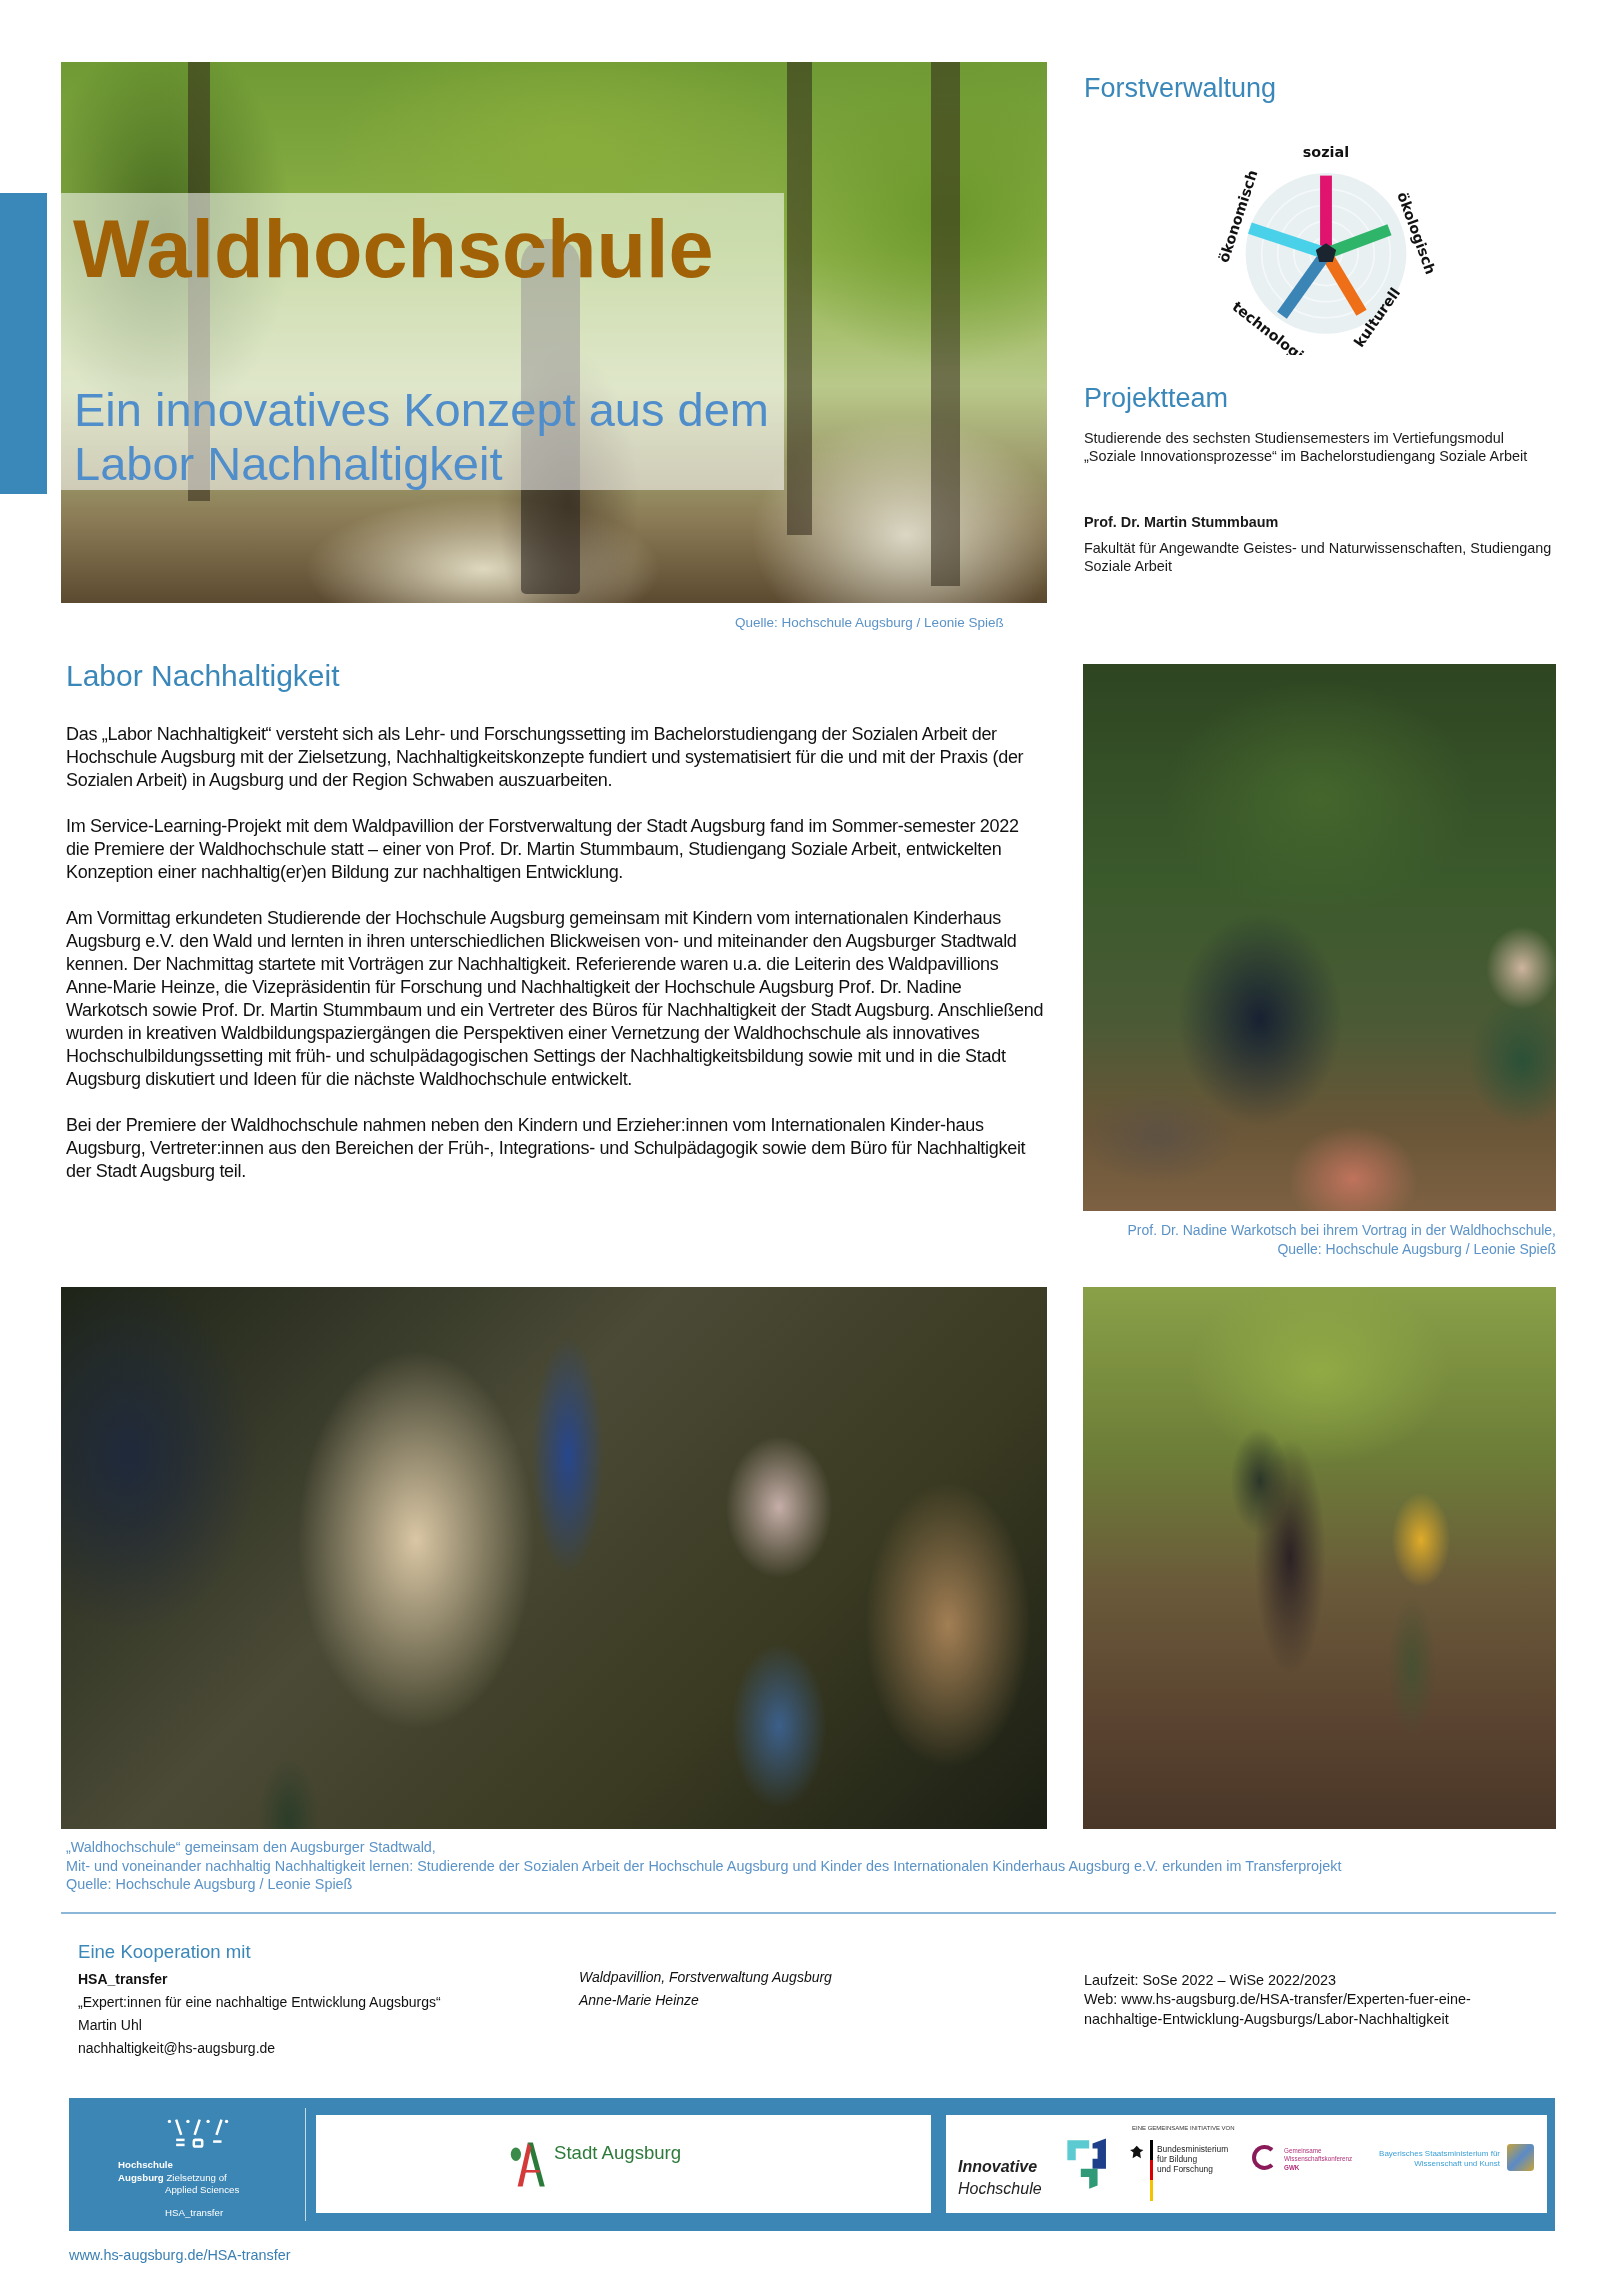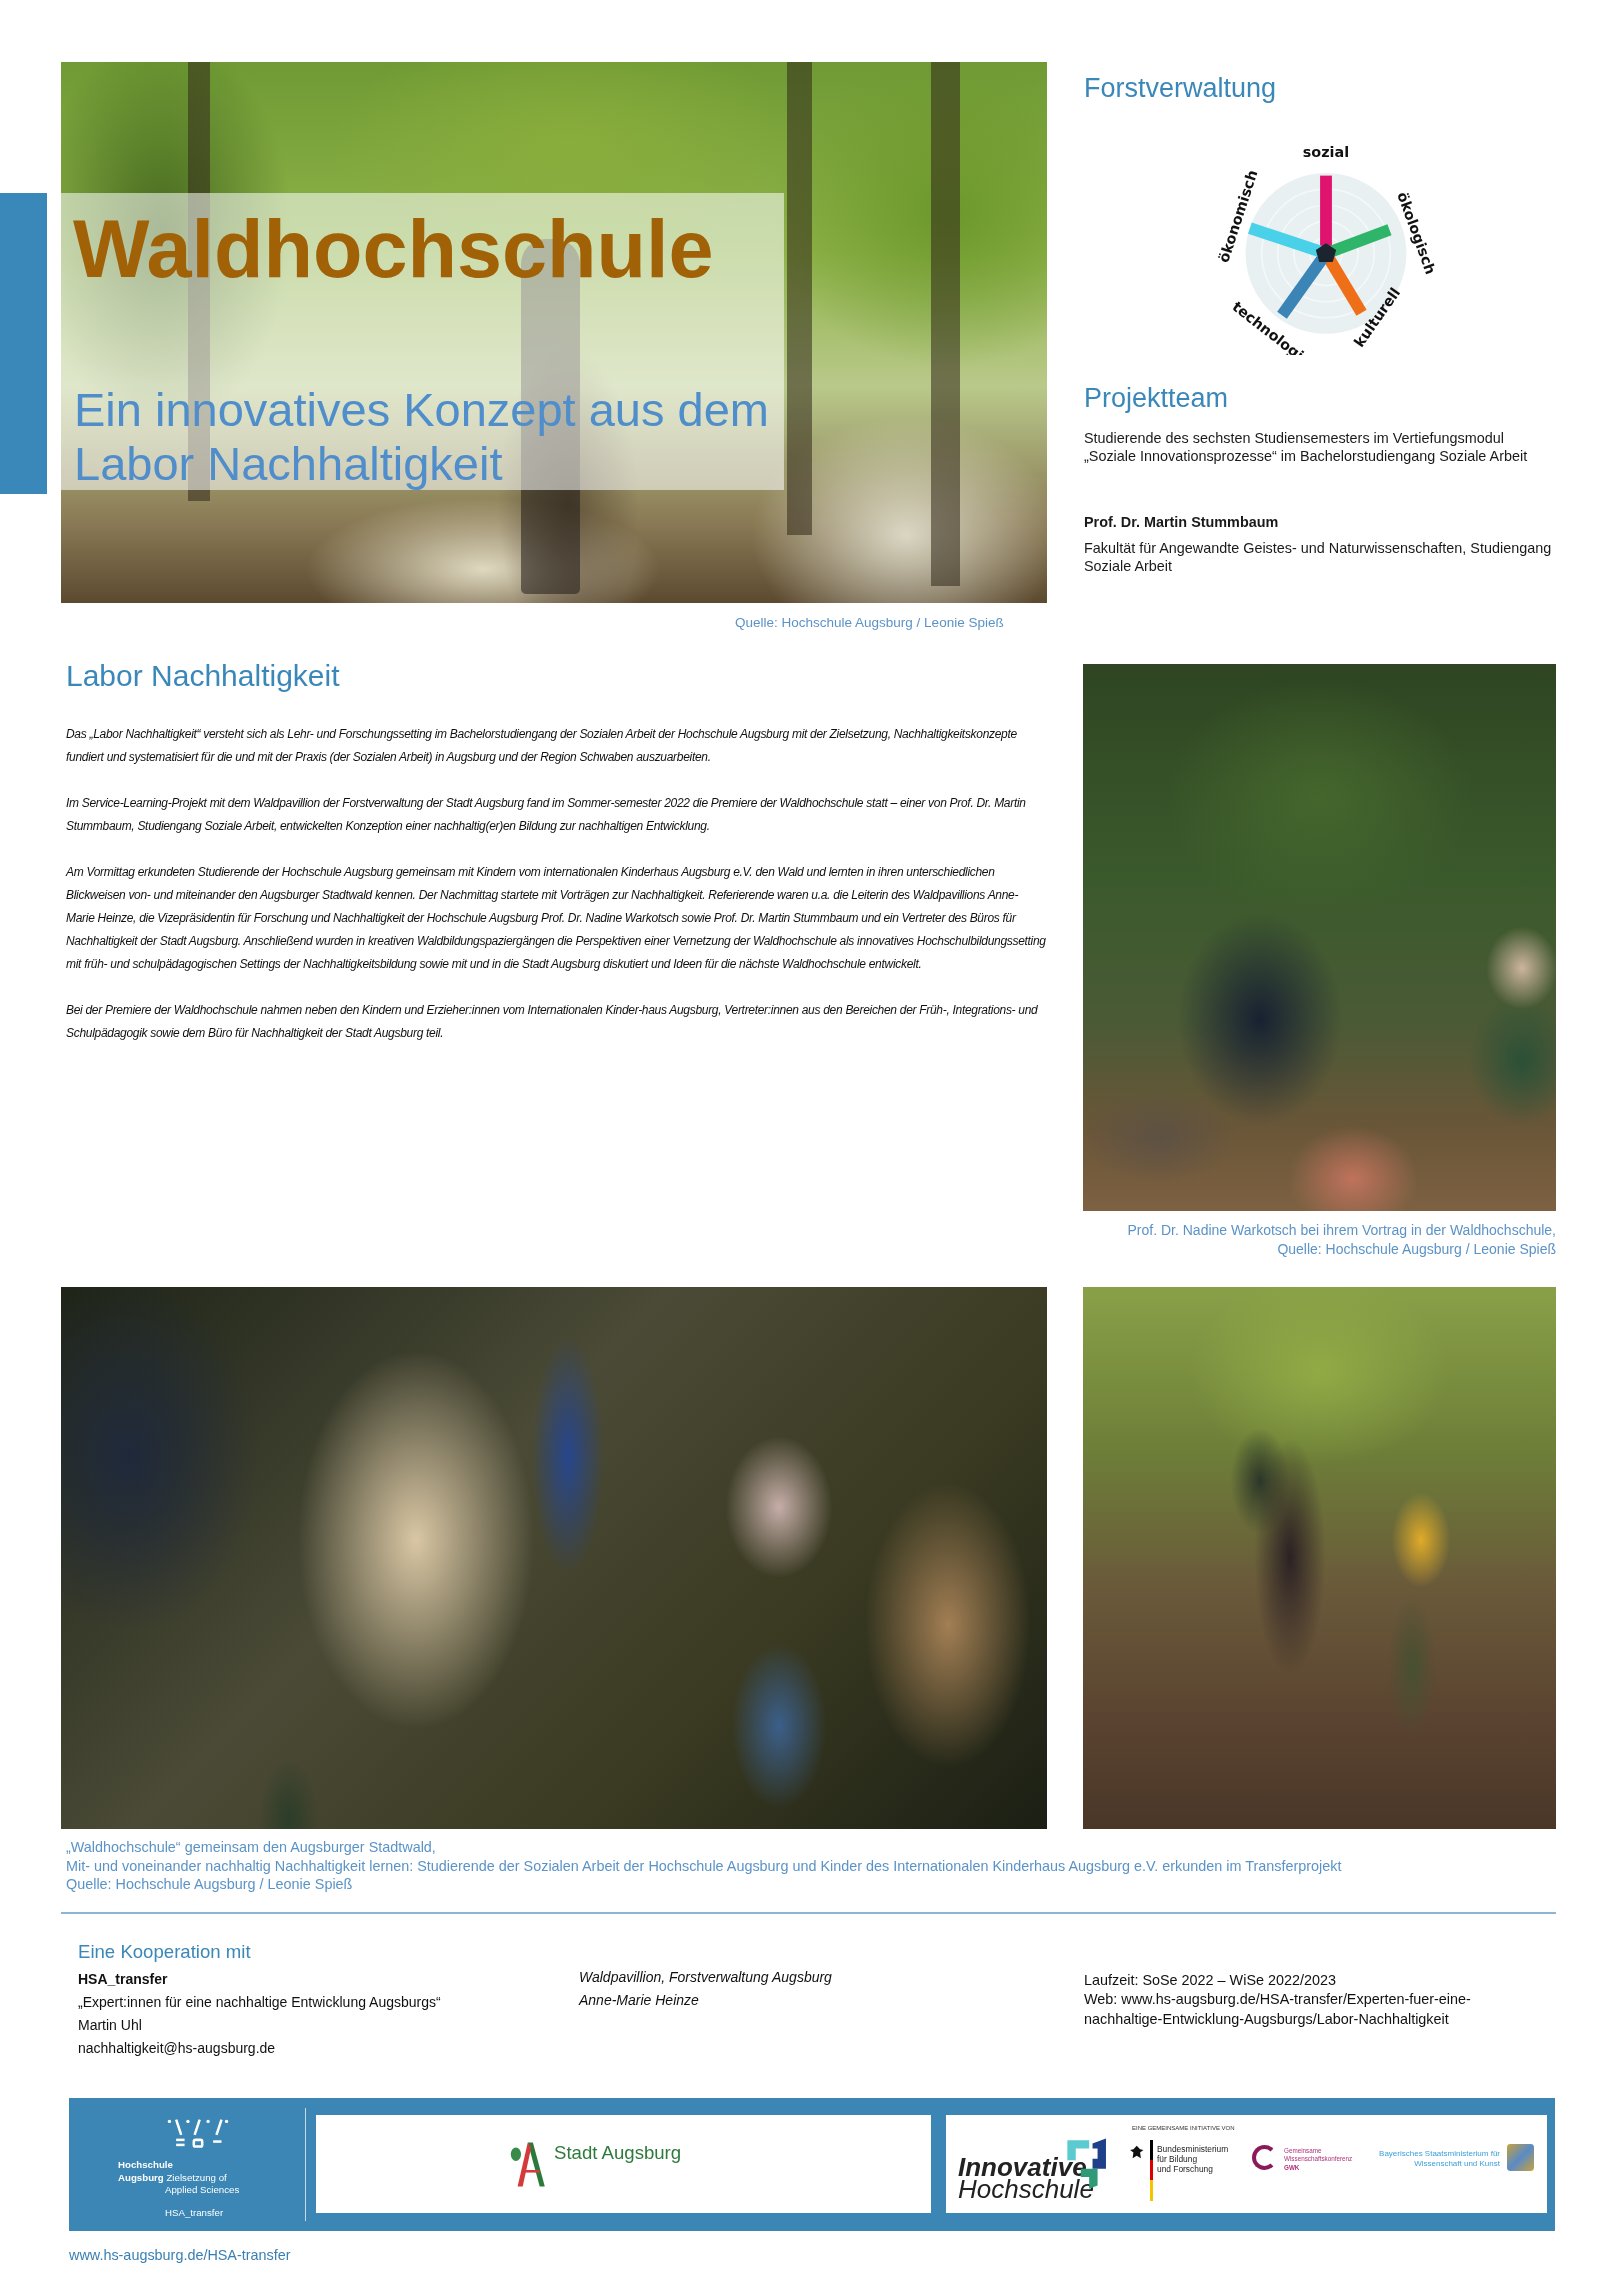--- a/index.html
+++ b/index.html
@@ -33,21 +33,21 @@
 
   
   .section-h { color: #3a87b9; font-size: 27px; }
   .radar-wrap { left: 1216px; top: 135px; width: 220px; height: 220px; }
 
   
   .team-text { font-size: 14.4px; line-height: 18px; color: #1a1a1a; }
   .bold { font-weight: bold; }
 
   
-  .body-text { font-size: 12px; line-height: 23px; color: #111; letter-spacing: -0.3px; font-style: italic; }
+  .body-text { font-size: 18px; line-height: 23px; color: #111; letter-spacing: -0.3px; }
   .body-text p { margin-bottom: 23px; }
 
   
   .photo-talk {
     left: 1083px; top: 664px; width: 473px; height: 547px;
     background:
       radial-gradient(ellipse 51px 59px at 439px 304px, rgba(220,190,170,0.9), transparent 70%),
       radial-gradient(ellipse 76px 93px at 439px 397px, rgba(40,80,55,0.95), transparent 70%),
       radial-gradient(ellipse 118px 152px at 177px 355px, rgba(20,30,50,0.95), transparent 70%),
       radial-gradient(ellipse 93px 76px at 270px 515px, rgba(210,120,100,0.8), transparent 70%),
@@ -212,21 +212,21 @@
         <ellipse cx="8" cy="18" rx="6" ry="8" fill="#3a8a4a"></ellipse>
         <polygon points="22,4 28,4 42,56 36,56" fill="#2a7a3a"></polygon>
         <polygon points="22,4 26,10 16,56 10,56" fill="#d43a3a"></polygon>
         <line x1="16" y1="38" x2="36" y2="38" stroke="#d43a3a" stroke-width="3"></line>
       </svg>
     </div>
     <div class="abs" style="left:238px;top:27px;font-size:18.6px;color:#2d7a3a;">Stadt Augsburg</div>
   </div>
 
   <div class="abs logo-white" style="left:877px;top:17px;width:601px;height:98px;">
-    <div class="abs" style="left:12px;top:41px;font-size:26px;font-weight:bold;font-style:italic;color:#222;line-height:22px;">
+    <div class="abs" style="left:12px;top:41px;font-size:16px;font-weight:bold;font-style:italic;color:#222;line-height:22px;">
       <div>Innovative</div>
       <div style="font-weight:normal;font-style:italic;">Hochschule</div>
     </div>
     <div class="abs" style="left:118px;top:20px;width:47px;height:59px;">
       <svg width="47" height="59" viewBox="0 0 56 70">
         <polygon points="4,6 30,6 30,16 14,16 14,30 4,30" fill="#5ccbd1"></polygon>
         <polygon points="34,10 50,4 50,40 34,40 34,28 40,28 40,16 34,16" fill="#1e3f8a"></polygon>
         <polygon points="20,40 40,40 40,60 30,64 30,50 20,50" fill="#2e9a77"></polygon>
       </svg>
     </div>

